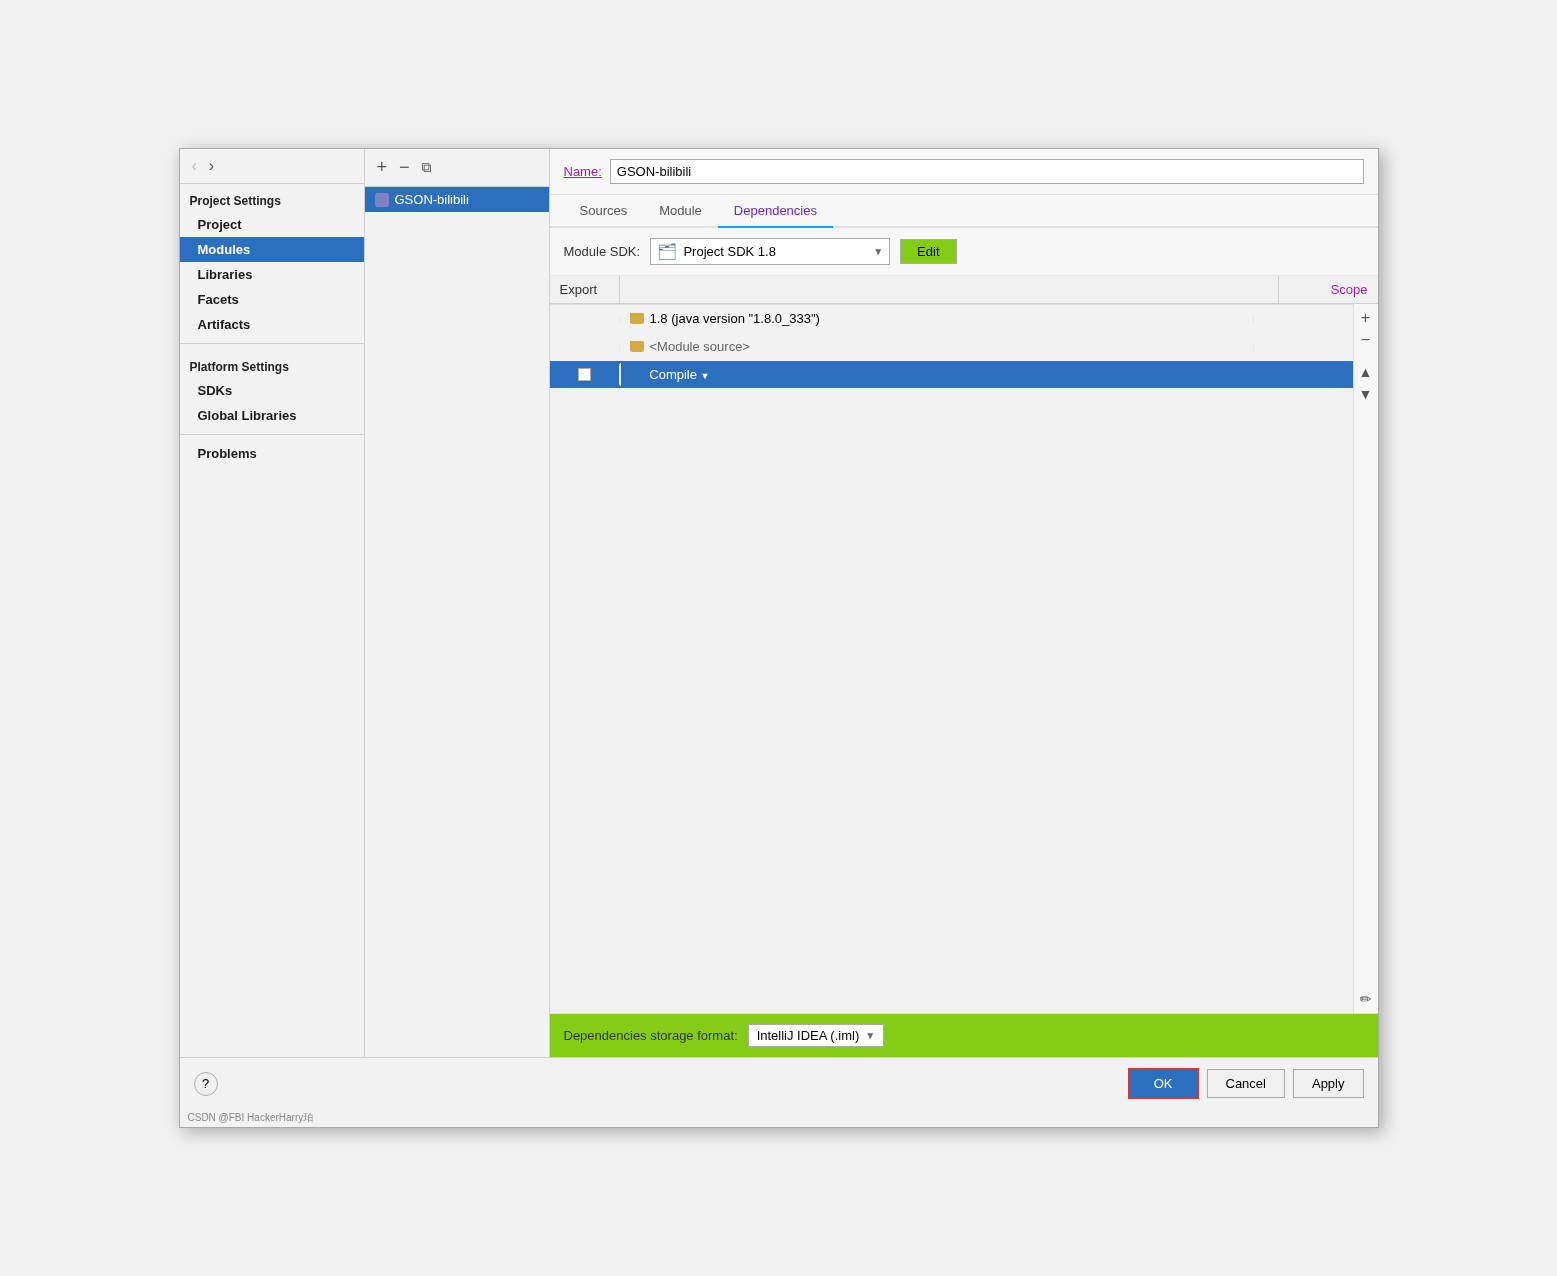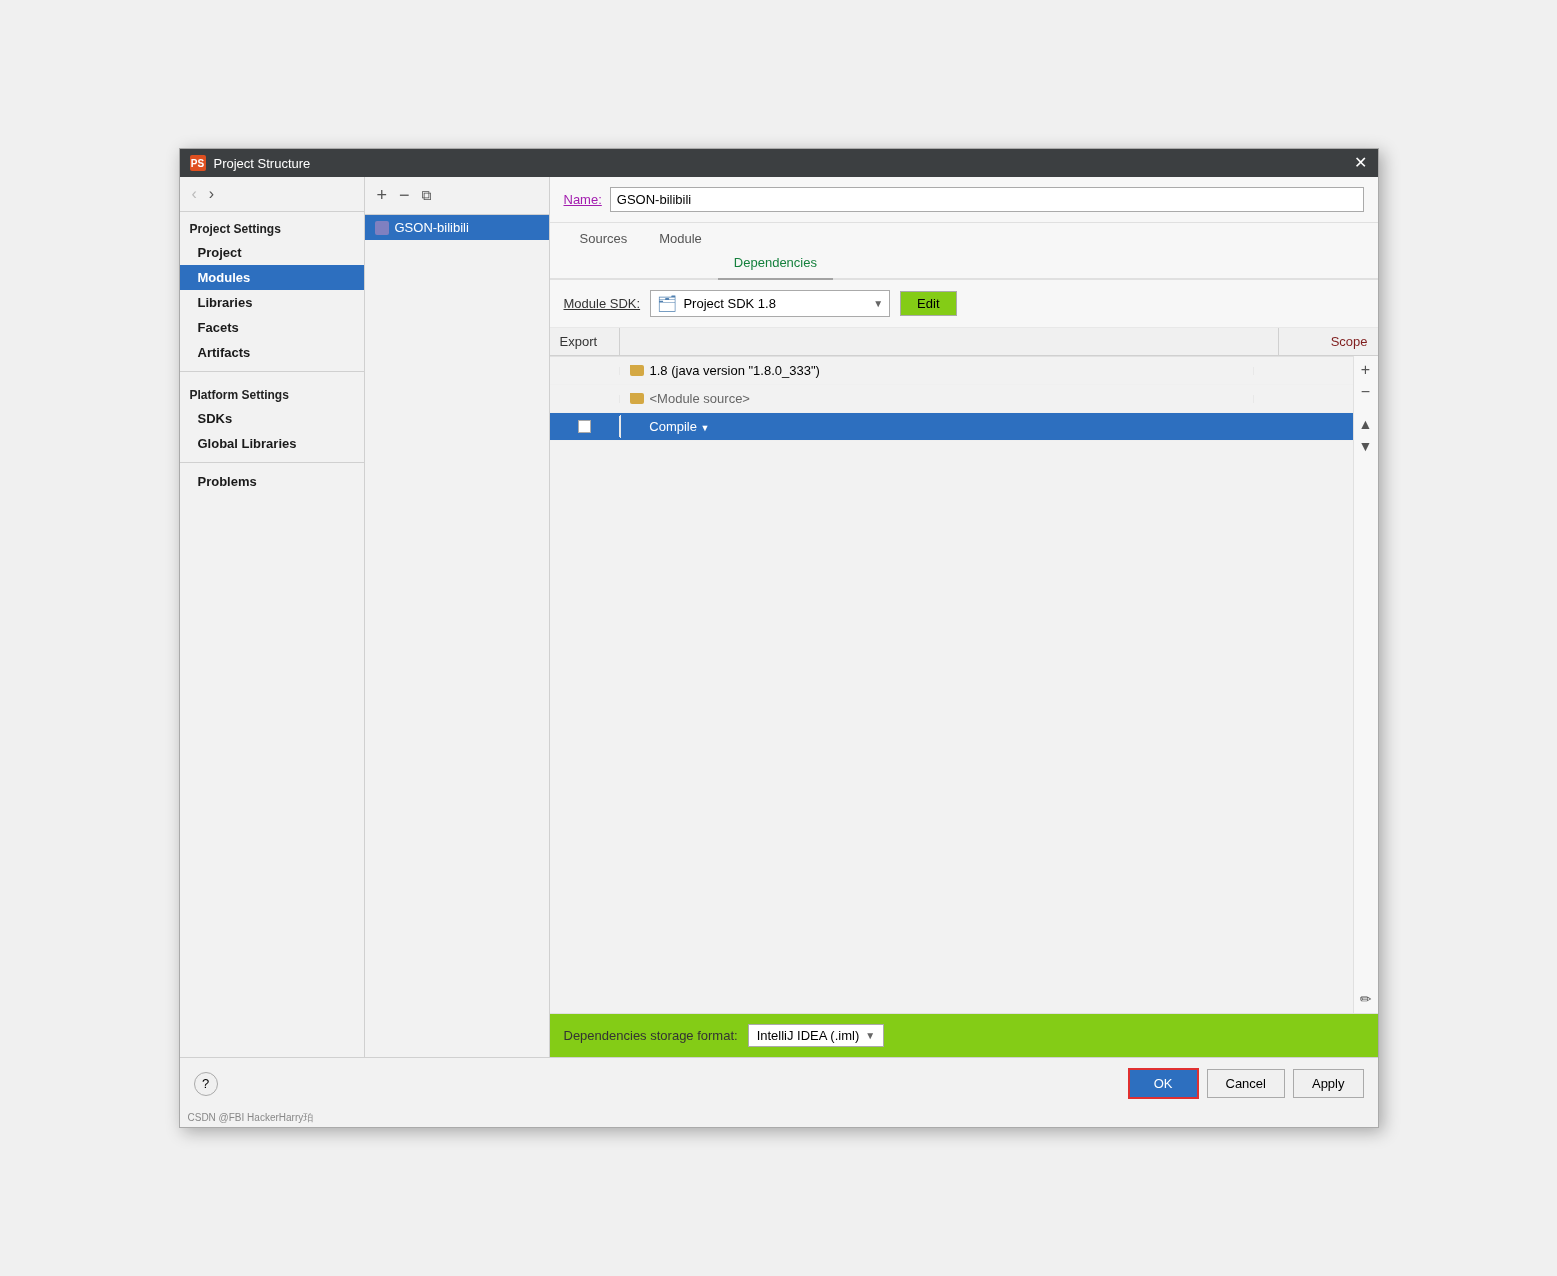--- a/index.html
+++ b/index.html
@@ -162,36 +162,34 @@
     }
     .tab {
       padding: 8px 16px;
       cursor: pointer;
       font-size: 13px;
       color: #555;
       border-bottom: 2px solid transparent;
       margin-bottom: -2px;
     }
     .tab.active {
-      color: #15803d;
-      border-bottom: 2px solid #a3a3a3;
-      margin-top: 24px;
+      color: #6d28d9;
+      border-bottom: 2px solid #0ea5e9;
     }
     .module-sdk-bar {
       display: flex;
       align-items: center;
       padding: 10px 14px;
       gap: 10px;
       border-bottom: 1px solid #e8e8e8;
       background: #f7f7f7;
     }
     .module-sdk-label {
       font-size: 13px;
       color: #333;
-      text-decoration: underline;
     }
     .sdk-select {
       display: flex;
       align-items: center;
       border: 1px solid #aaa;
       background: #fff;
       padding: 3px 6px;
       gap: 6px;
       min-width: 240px;
       cursor: pointer;
@@ -228,21 +226,21 @@
     .dep-col-name {
       flex: 1;
       padding: 6px 10px;
       font-size: 13px;
       color: #333;
     }
     .dep-col-scope {
       width: 100px;
       padding: 6px 10px;
       font-size: 13px;
-      color: #7f1d1d;
+      color: #a21caf;
       text-align: right;
       border-left: 1px solid #d0d0d0;
     }
     .dep-row {
       display: flex;
       align-items: center;
       border-bottom: 1px solid #f0f0f0;
       min-height: 28px;
     }
     .dep-row.selected {
@@ -379,29 +377,20 @@
       gap: 2px;
       background: #f7f7f7;
       border-left: 1px solid #e0e0e0;
     }
   </style>
 </head>
 <body>
 
 <div class="dialog">
 
-  <div class="title-bar">
-    <div class="title-bar-left">
-      <div class="title-bar-icon">
-        <span>PS</span>
-      </div>
-      <span class="title-bar-title">Project Structure</span>
-    </div>
-    <button class="title-bar-close">✕</button>
-  </div>
 
   <div class="dialog-body">
 
     <div class="sidebar">
       <div class="sidebar-nav-buttons">
         <button class="nav-btn" disabled="">‹</button>
         <button class="nav-btn">›</button>
       </div>
 
       <div class="sidebar-section-label">Project Settings</div>

